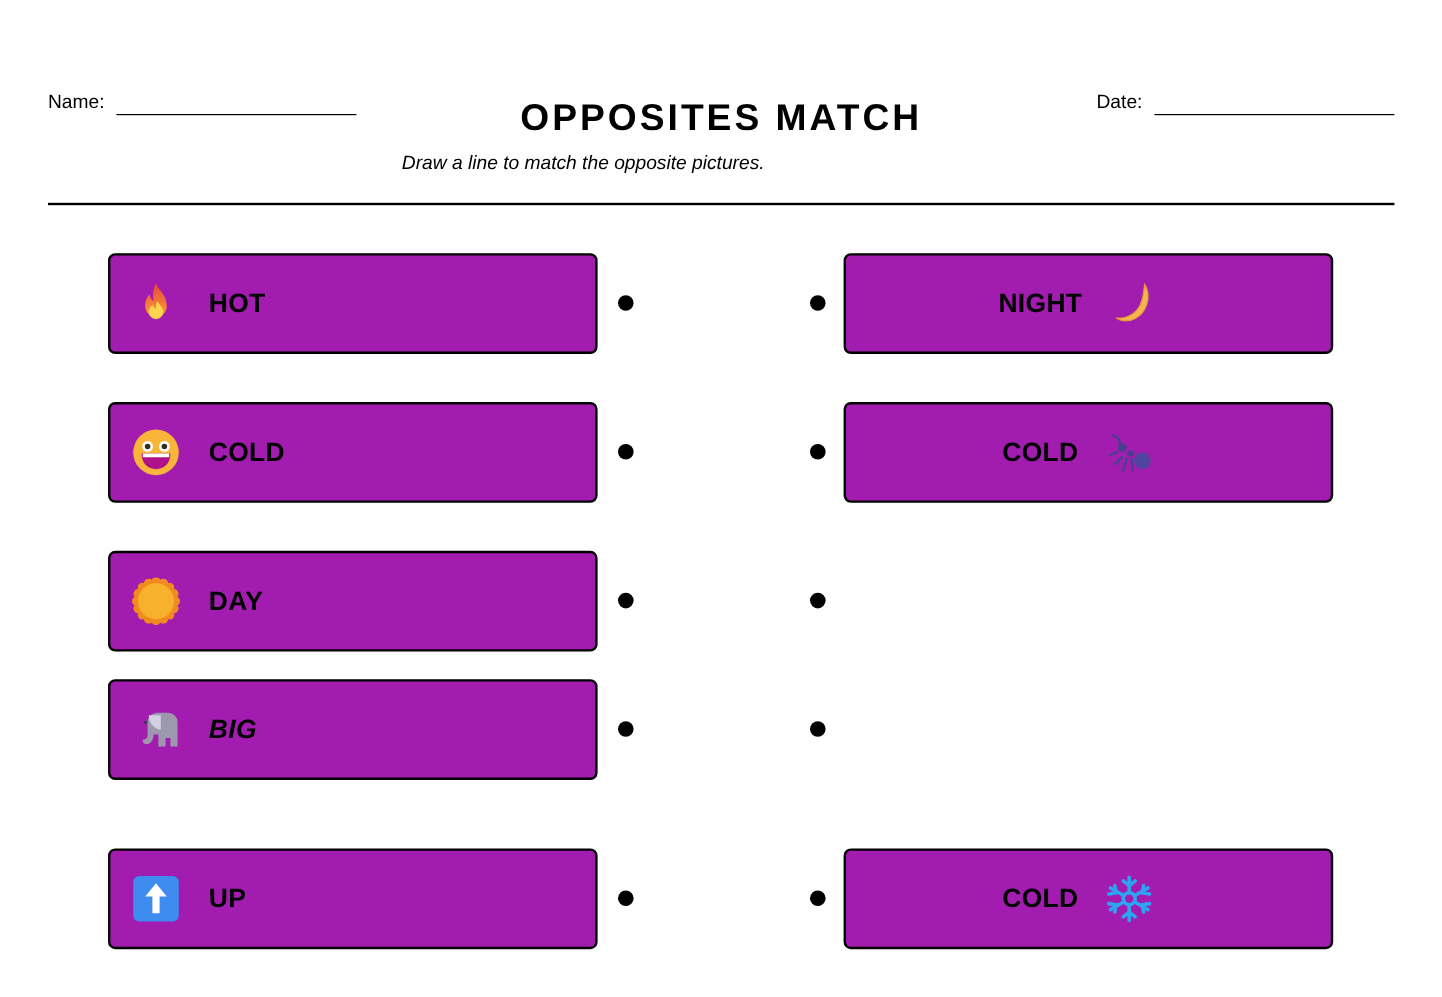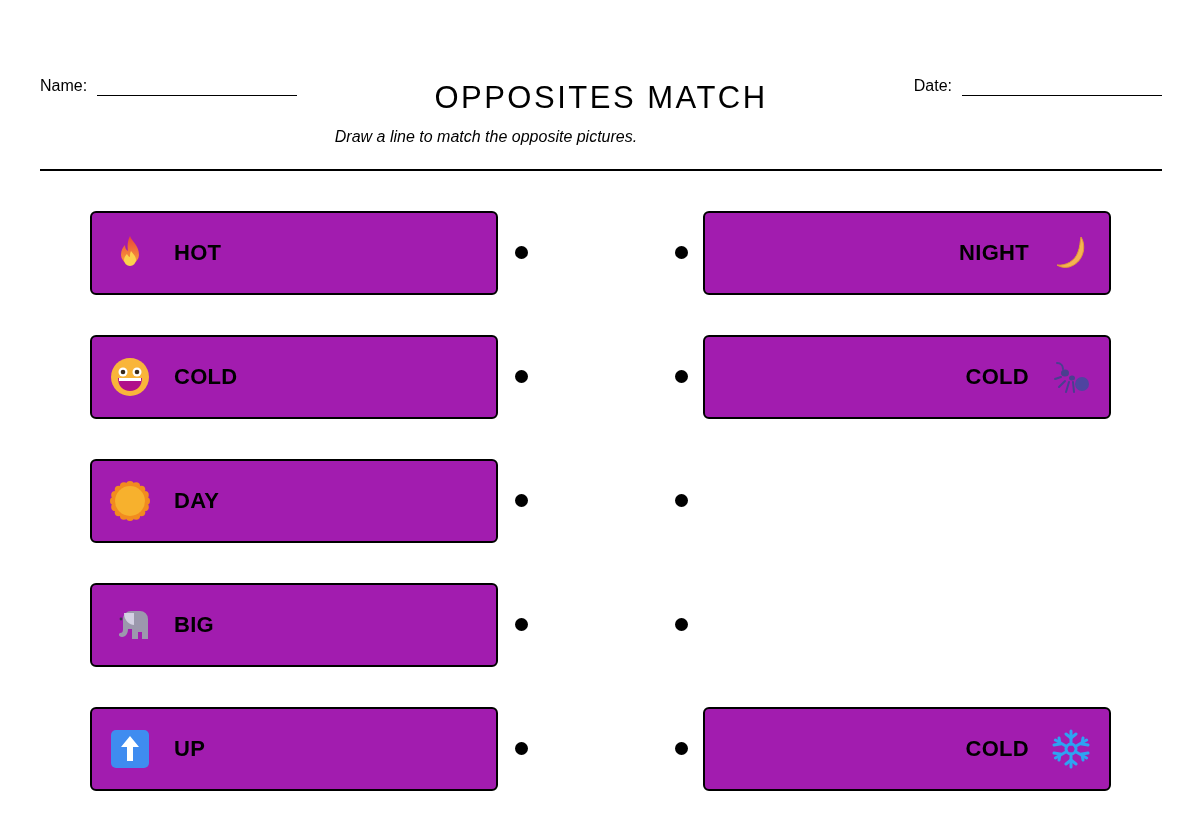--- a/index.html
+++ b/index.html
@@ -7,36 +7,36 @@
       width: 1202px; height: 831px; position: relative; overflow: hidden;
       font-family: "Liberation Sans", sans-serif; color: #000;
     }
     .field { position: absolute; top: 38px; display: flex; align-items: flex-end; font-size: 16px; margin-top: 35px; }
     .field .lbl { line-height: 20px; }
     .field .line { display: inline-block; width: 200px; border-bottom: 1.5px solid #000; margin-left: 10px; height: 22px; }
     #name-field { left: 40px; }
     #date-field { right: 40px; }
     .title {
       position: absolute; top: 80px; left: 0; width: 1202px; text-align: center;
-      font-size: 31px; font-weight: normal; letter-spacing: 2.5px;
+      font-size: 31px; font-weight: bold; letter-spacing: 2.5px;
     }
     .subtitle {
       position: absolute; top: 128px; left: 0; width: 972px; text-align: center;
       font-size: 16px; font-style: italic;
     }
     .rule { position: absolute; left: 40px; top: 169px; width: 1122px; height: 2px; background: #000; }
 
     .row { position: absolute; left: 0; width: 1202px; height: 84px; }
     .card {
       position: absolute; top: 0; width: 404px; height: 80px;
       border: 2px solid #000; border-radius: 6px; box-sizing: content-box;
       display: flex; align-items: center; background: #a21caf;
     }
     .card.left { left: 90px; }
-    .card.right { left: 703px; justify-content: flex-end; }
+    .card.right { left: 703px; justify-content: center; }
     .card .word { font-size: 22px; font-weight: bold; letter-spacing: 0.3px; }
     .card.left .icon { margin-left: 18px; margin-right: 24px; }
     .card.right .icon { margin-left: 22px; margin-right: 18px; }
     .icon { width: 40px; height: 40px; display: flex; align-items: center; justify-content: center; }
     .icon svg { width: 40px; height: 40px; display: block; }
     .dot { position: absolute; top: 35px; width: 13px; height: 13px; border-radius: 50%; background: #000; }
     .dot.left { left: 515px; }
     .dot.right { left: 675px; }
   </style>
 </head>
@@ -144,21 +144,21 @@
           </g>
           <circle cx="20" cy="20" r="15" fill="#f7b12d"></circle>
         </svg>
       </span>
       <span class="word">DAY</span>
     </div>
     <div class="dot left"></div>
     <div class="dot right"></div>
   </div>
 
-  <div class="row" style="top:583px;">
+  <div class="row" style="top:566px;font-style:italic;">
     <div class="card left">
       <span class="icon">
         <svg viewBox="0 0 40 40">
           <path d="M12 6h18a8 8 0 0 1 8 8v20h-6v-7h-4v7h-6V24h-4c0 4-2 8-6 8-3 0-4-3-2-4 2 0 3-1 3-4v-10a8 8 0 0 1 8-8z" fill="#9c98ad"></path>
           <path d="M14 8h10v12c-4 0-10-4-10-12z" fill="#d4d0e3"></path>
           <circle cx="11" cy="14" r="1.4" fill="#3a3550"></circle>
         </svg>
       </span>
       <span class="word">BIG</span>
     </div>

